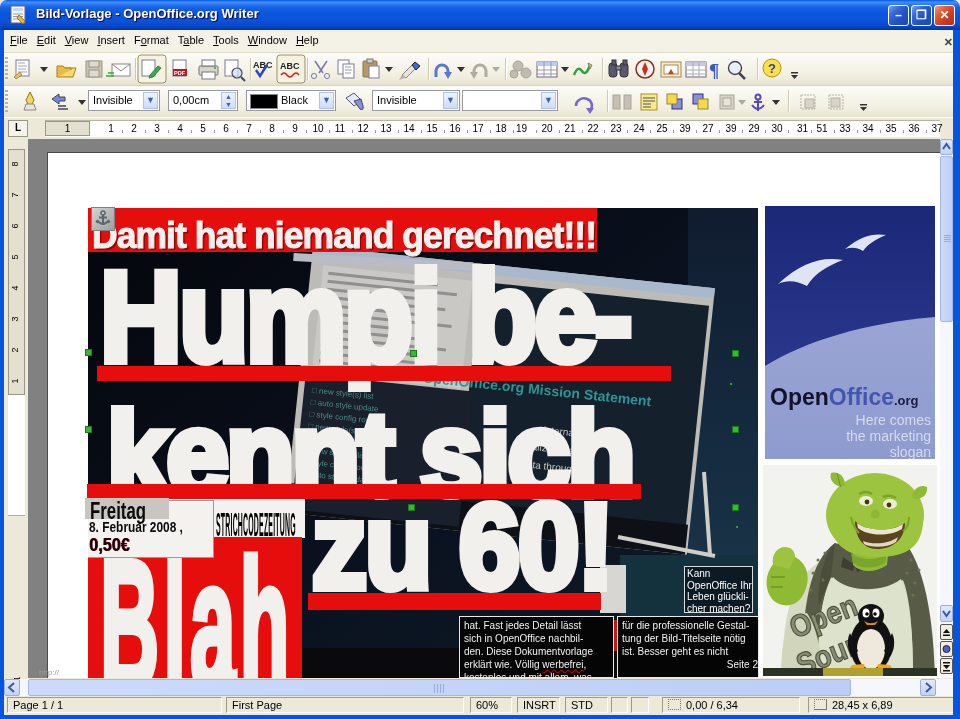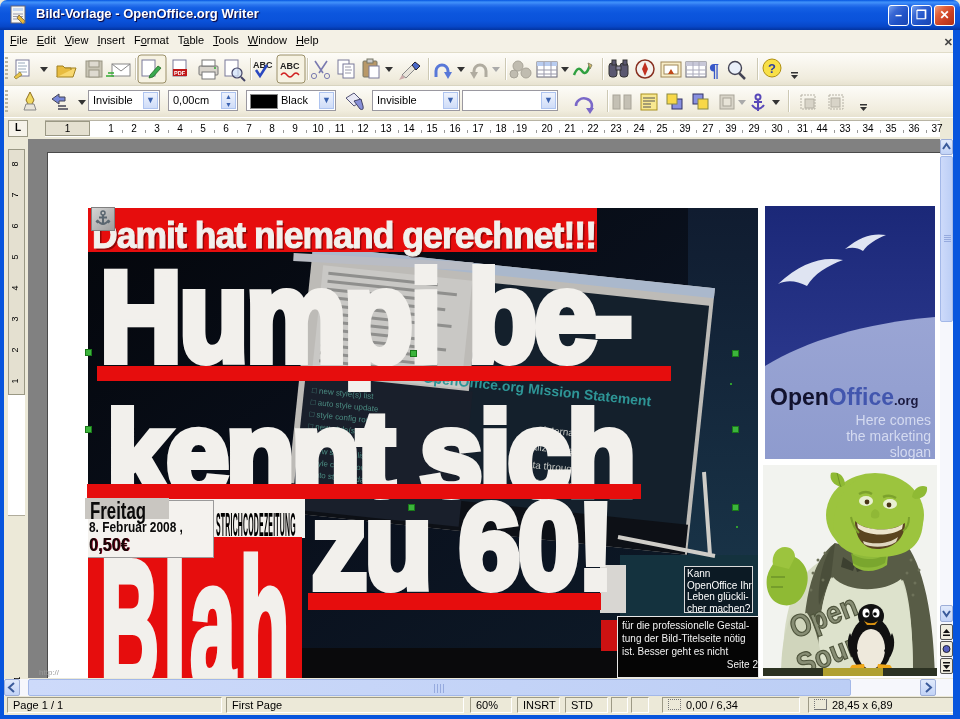--- a/index.html
+++ b/index.html
@@ -389,21 +389,21 @@
         <span class="rnum" style="left:655px;width:16px;text-align:center;">27</span>
         <span style="position:absolute;left:674px;top:9px;width:1px;height:3px;background:#999;"></span>
         <span class="rnum" style="left:678px;width:16px;text-align:center;">39</span>
         <span style="position:absolute;left:697px;top:9px;width:1px;height:3px;background:#999;"></span>
         <span class="rnum" style="left:701px;width:16px;text-align:center;">29</span>
         <span style="position:absolute;left:720px;top:9px;width:1px;height:3px;background:#999;"></span>
         <span class="rnum" style="left:724px;width:16px;text-align:center;">30</span>
         <span style="position:absolute;left:743px;top:9px;width:1px;height:3px;background:#999;"></span>
         <span class="rnum" style="left:747px;width:16px;text-align:right;">31</span>
         <span style="position:absolute;left:766px;top:9px;width:1px;height:3px;background:#999;"></span>
-        <span class="rnum" style="left:769px;width:16px;text-align:center;">44</span>
+        <span class="rnum" style="left:769px;width:16px;text-align:center;">51</span>
         <span style="position:absolute;left:789px;top:9px;width:1px;height:3px;background:#999;"></span>
         <span class="rnum" style="left:792px;width:16px;text-align:center;">33</span>
         <span style="position:absolute;left:812px;top:9px;width:1px;height:3px;background:#999;"></span>
         <span class="rnum" style="left:815px;width:16px;text-align:center;">34</span>
         <span style="position:absolute;left:835px;top:9px;width:1px;height:3px;background:#999;"></span>
         <span class="rnum" style="left:838px;width:16px;text-align:center;">35</span>
         <span style="position:absolute;left:858px;top:9px;width:1px;height:3px;background:#999;"></span>
         <span class="rnum" style="left:861px;width:16px;text-align:center;">36</span>
         <span style="position:absolute;left:881px;top:9px;width:1px;height:3px;background:#999;"></span>
         <span class="rnum" style="left:884px;width:16px;text-align:center;">37</span>
@@ -528,20 +528,21 @@
     <div class="abs" style="left:89px;top:519px;z-index:3;font-size:14px;font-weight:bold;color:#0a0a0a;transform:scaleX(.85);transform-origin:0 0;white-space:nowrap;">8. Februar 2008 ,</div>
     <div class="abs" style="left:89px;top:534px;z-index:3;font-size:19px;font-weight:bold;color:#1a0505;transform:scaleX(.85);transform-origin:0 0;white-space:nowrap;text-shadow:1px 0 #802;">0,50€</div>
     <div class="abs" style="left:216px;top:506px;font-size:33px;font-weight:bold;color:#000;transform:scaleX(.21);transform-origin:0 0;white-space:nowrap;letter-spacing:1px;">STRICHCODEZEITUNG</div>
 
     <div class="abs" style="left:88px;top:537px;width:214px;height:141px;background:#e60d0d;overflow:hidden;">
       <div class="hl" id="blah" style="left:12px;top:-18px;font-size:182px;-webkit-text-stroke:7px #f2f0ec;">Blah</div>
     </div>
 
     <div class="abs" style="left:684px;top:566px;width:69px;height:47px;background:#0c1a24;border:1px solid #dcdcdc;color:#fff;font-size:10px;line-height:11.5px;padding:1px 0 0 2px;box-sizing:border-box;">Kann<br>OpenOffice Ihr<br>Leben glückli-<br>cher machen?</div>
 
+    <div class="botbox" style="left:459px;width:155px;">hat. Fast jedes Detail lässt<br>sich in OpenOffice nachbil-<br>den. Diese Dokumentvorlage<br>erklärt wie. Völlig <span class="rw">werbefrei</span>,<br>kostenlos und mit allem, was</div>
     <div class="botbox" style="left:617px;width:142px;">für die professionelle Gestal-<br>tung der Bild-Titelseite nötig<br>ist. Besser geht es nicht<br><span style="float:right;">Seite 2</span></div>
 
     <svg class="abs" style="left:765px;top:206px;" width="170" height="253" viewBox="0 0 170 253">
       <defs>
         <linearGradient id="ooatop" x1="0" y1="0" x2="0" y2="1">
           <stop offset="0" stop-color="#1b2878"></stop>
               <stop offset="1" stop-color="#323f96"></stop>
         </linearGradient>
         <linearGradient id="ooabot" x1="0" y1="0" x2="0" y2="1">
           <stop offset="0" stop-color="#9aa5d4"></stop>

